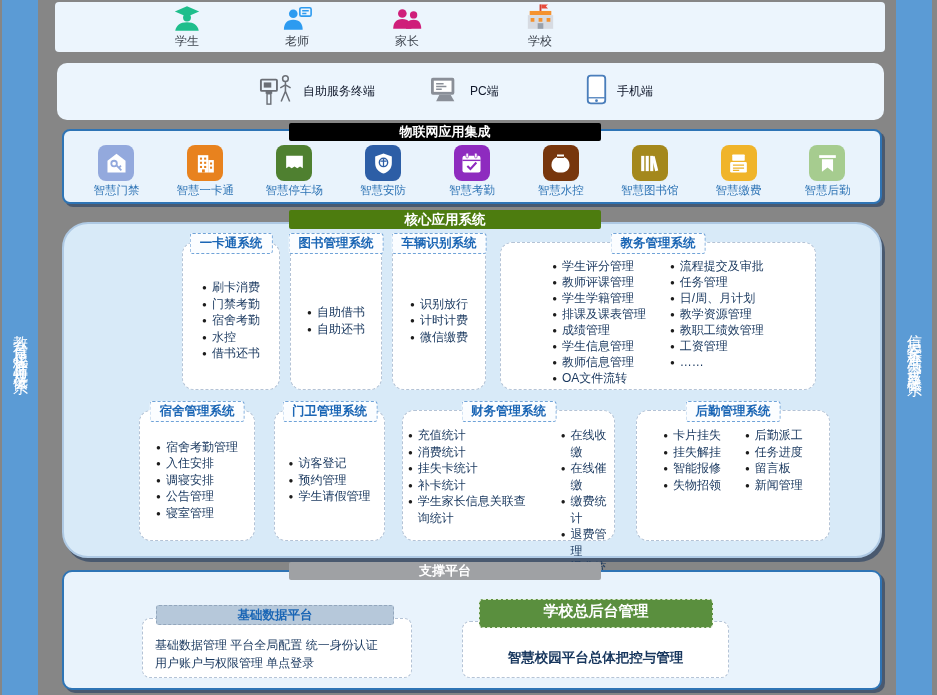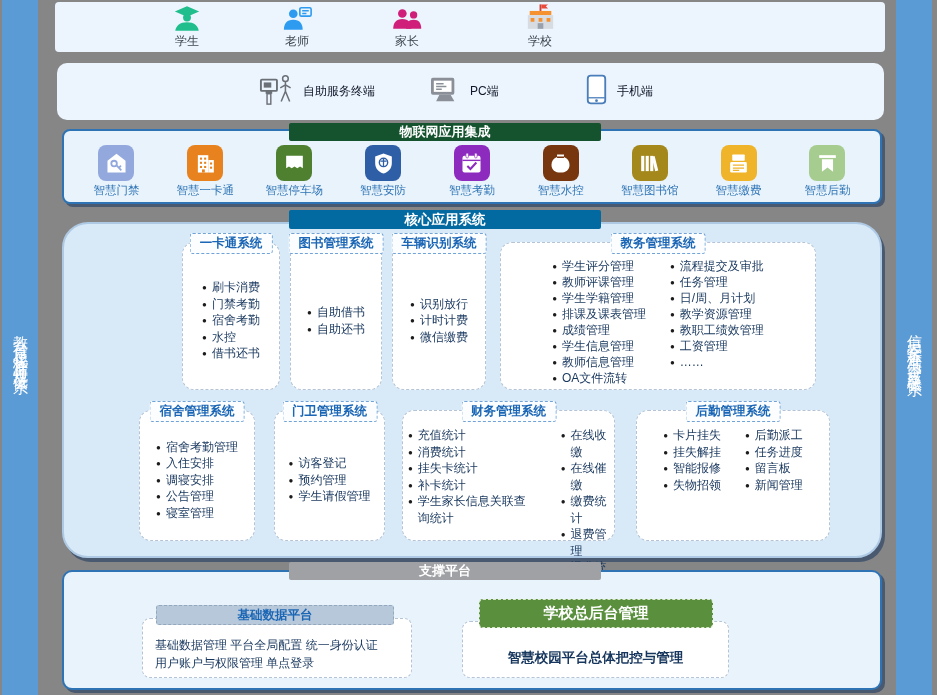--- a/index.html
+++ b/index.html
@@ -20,22 +20,22 @@
   .user-item .icn{height:27px;display:flex;align-items:flex-end;}
   .user-item .lbl{font-size:12px;color:#3f4650;margin-top:1px;}
 
   
   .terminals-panel{left:57px;top:63px;width:827px;height:57px;background:#ecf5fd;border-radius:10px;}
   .term-item{position:absolute;top:0;height:57px;display:flex;align-items:center;gap:9px;}
   .term-item .lbl{font-size:12px;font-weight:normal;color:#0f172a;}
 
   
   .hdr{position:absolute;width:312px;left:289px;color:#fff;font-weight:bold;text-align:center;z-index:4;border-radius:2px;}
-  .iot-hdr{top:123px;height:18px;line-height:18px;font-size:13px;background:#14532d;}
-  .core-hdr{top:210px;height:19px;line-height:19px;font-size:13.5px;background:#0369a1;}
+  .iot-hdr{top:123px;height:18px;line-height:18px;font-size:13px;background:#000000;}
+  .core-hdr{top:210px;height:19px;line-height:19px;font-size:13.5px;background:#4d7c0f;}
   .support-hdr{top:562px;height:18px;line-height:18px;font-size:13px;background:#9fa1a4;}
 
   
   .iot-panel{left:62px;top:129px;width:820px;height:75px;background:#e9f3fc;border:2px solid #2e74b5;border-radius:8px;
              box-shadow:3px 3px 0 rgba(24,52,92,.55);display:flex;align-items:center;justify-content:space-around;padding:12px 8px 2px;}
   .iot-item{display:flex;flex-direction:column;align-items:center;width:86px;}
   .iot-icon{width:36px;height:36px;border-radius:8px;display:flex;align-items:center;justify-content:center;}
   .iot-item .lbl{font-size:11.5px;color:#2e74b5;margin-top:2px;white-space:nowrap;}
 
   
@@ -52,21 +52,21 @@
   .sys[data-sys="3"] li{line-height:1.33;}
 
   
   .support-panel{left:62px;top:570px;width:820px;height:120px;background:#e9f3fc;border:2px solid #2e74b5;border-radius:10px;
                  box-shadow:3px 3px 0 rgba(24,52,92,.55);}
   .base-pill{position:absolute;left:92px;top:33px;width:238px;height:20px;line-height:18px;text-align:center;background:#b6c8da;
              border:1px dashed #93a7bd;border-radius:3px;font-size:12.5px;font-weight:bold;color:#1b66b5;z-index:2;box-sizing:border-box;}
   .base-box{position:absolute;left:78px;top:46px;width:270px;height:60px;background:#fff;border:1.6px dashed #b4c3d6;border-radius:8px;
             box-sizing:border-box;padding:17px 0 0 12px;font-size:12px;color:#17365d;line-height:1.5;}
   .admin-pill{position:absolute;left:415px;top:27px;width:234px;height:29px;line-height:26px;text-align:center;background:#5a8f3e;
-              border:1.5px dashed #d8e6cc;border-radius:4px;font-size:15px;font-weight:bold;color:#fff;z-index:2;box-sizing:border-box;}
+              border:1.5px dashed #d8e6cc;border-radius:4px;font-size:15px;font-weight:bold;color:#fff;z-index:2;box-sizing:border-box;font-family:Liberation Mono, monospace;}
   .admin-box{position:absolute;left:398px;top:49px;width:267px;height:57px;background:#fff;border:1.6px dashed #b4c3d6;border-radius:8px;
              box-sizing:border-box;display:flex;align-items:center;justify-content:center;padding-top:16px;
              font-size:13.5px;font-weight:bold;color:#17365d;}
 </style>
 </head>
 <body>
 
 <div class="stage">
 
   <div class="vbar left">

